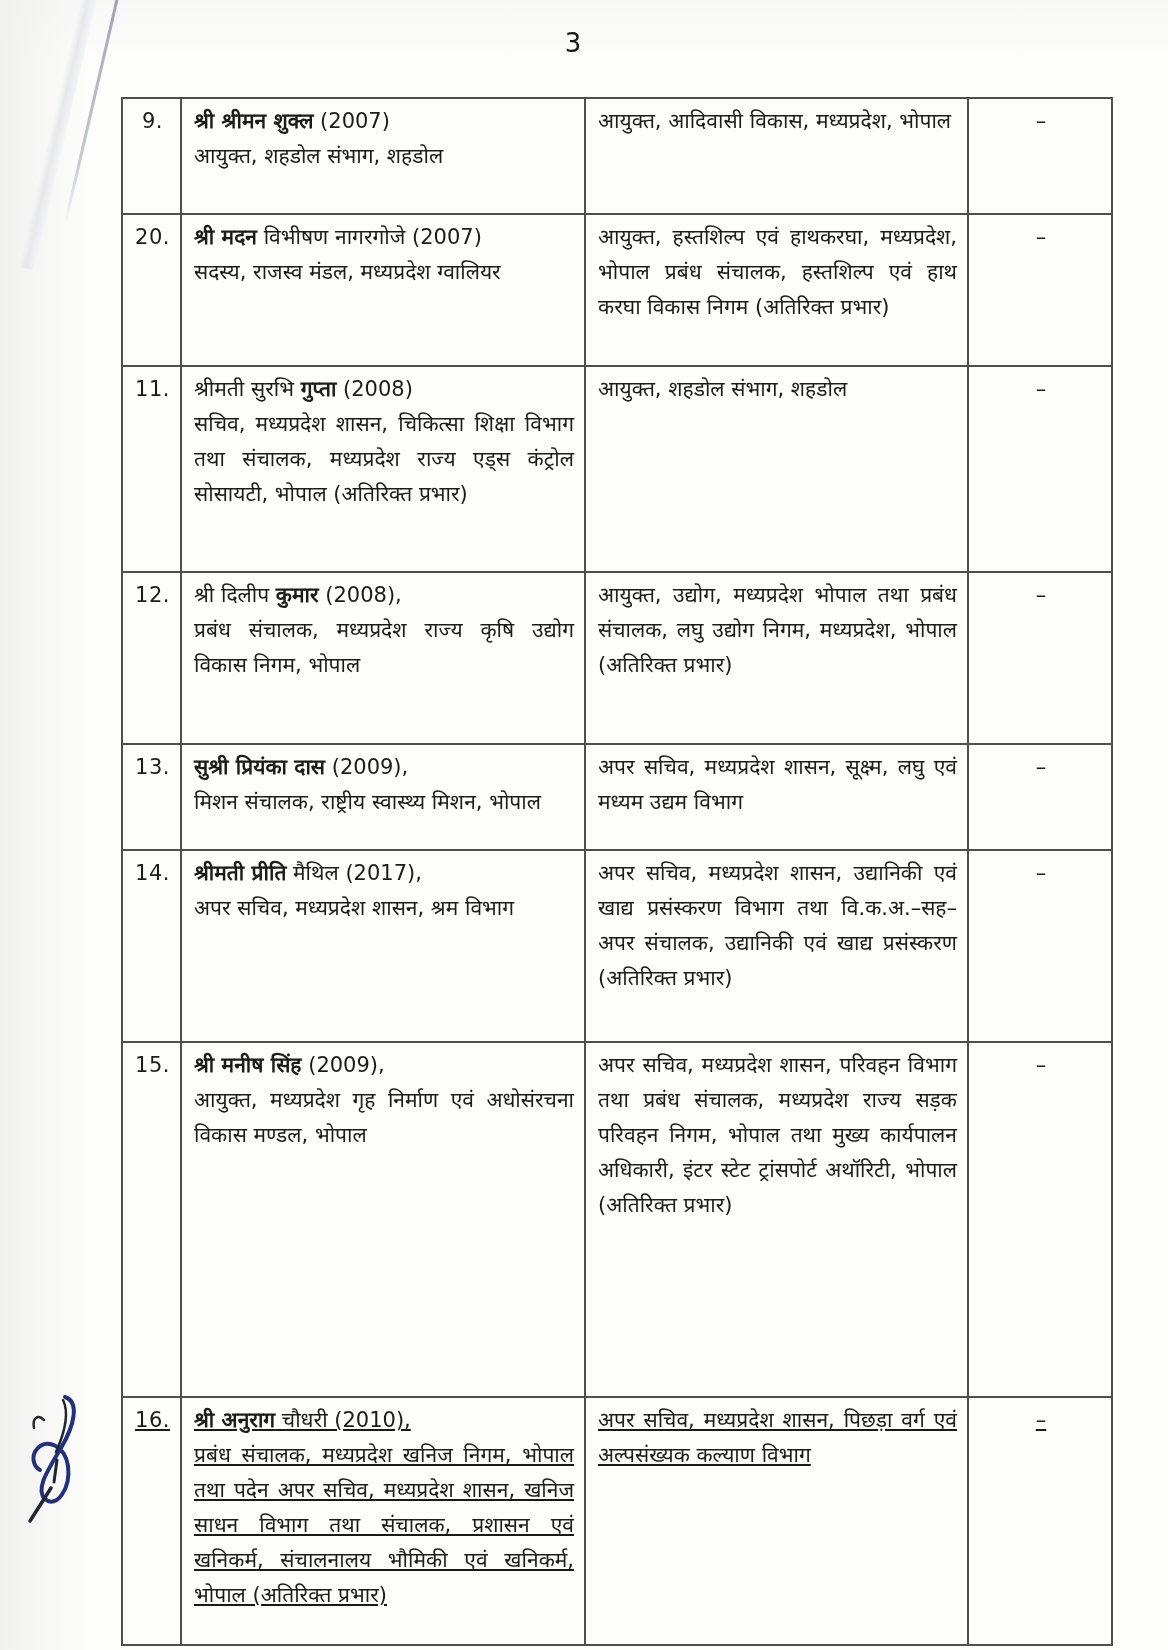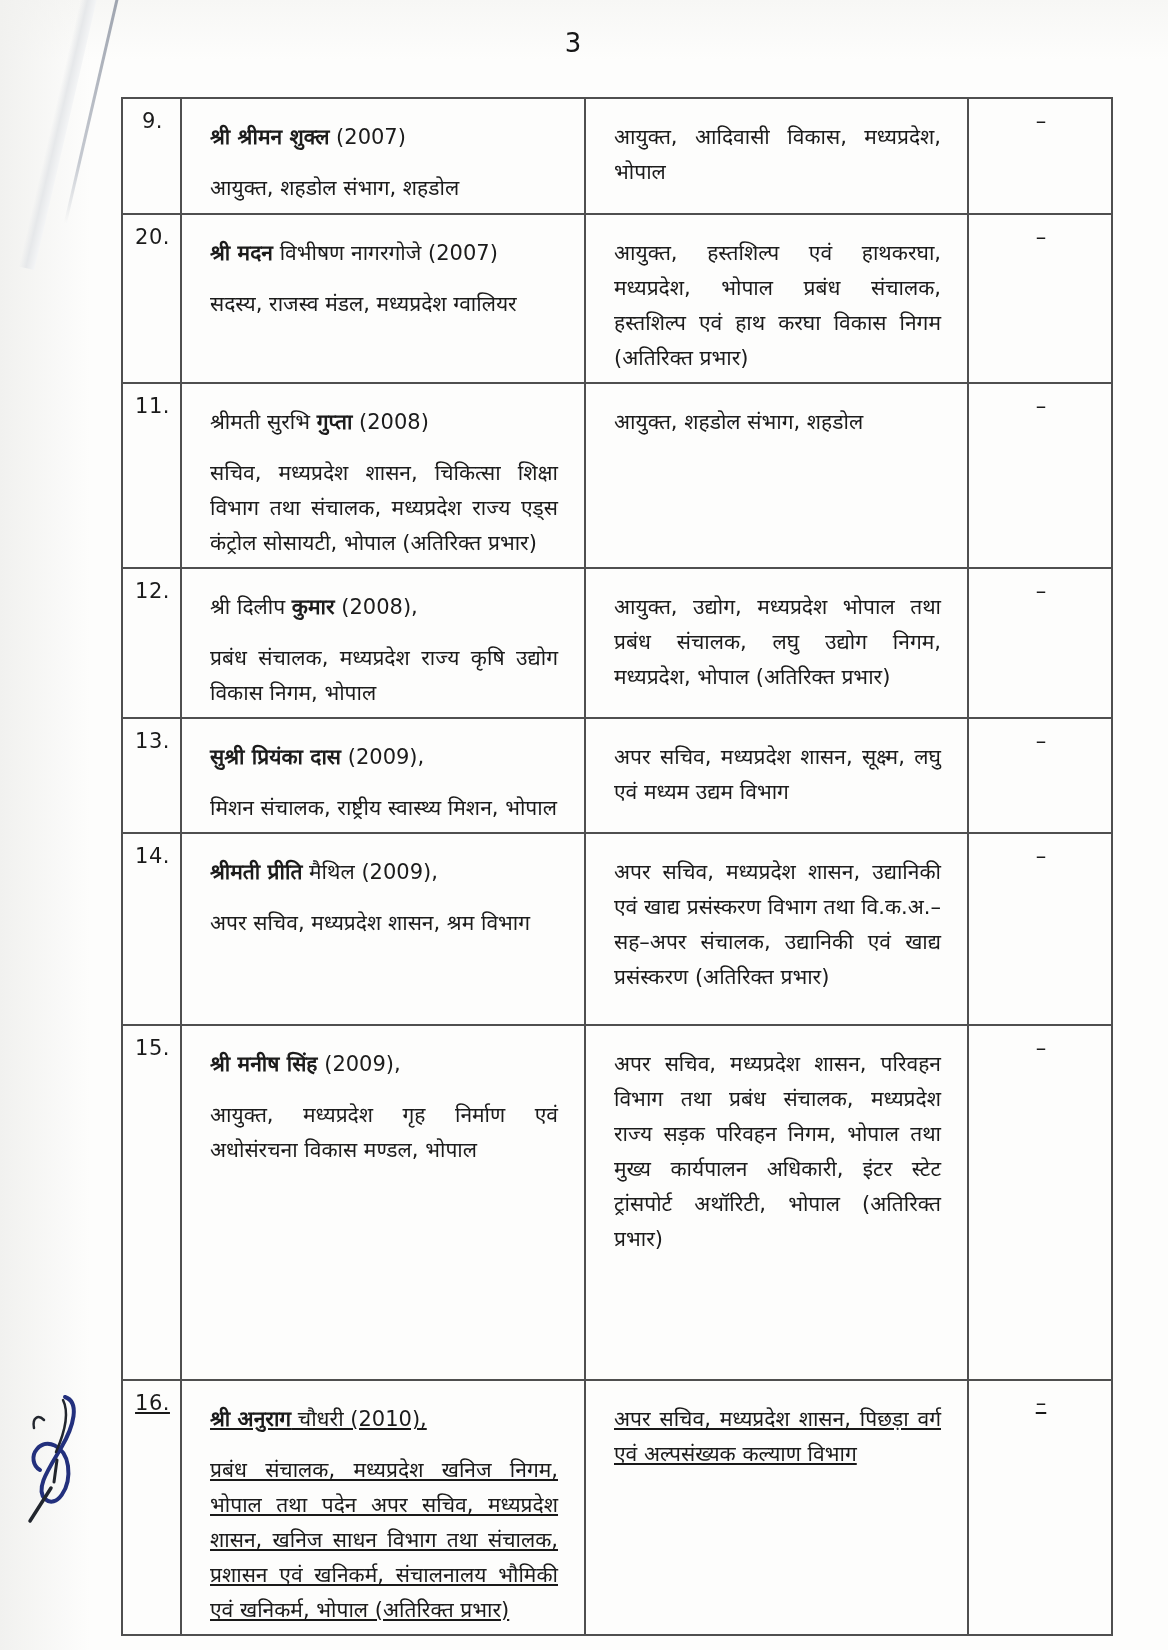--- a/index.html
+++ b/index.html
@@ -56,29 +56,29 @@
   }
   td.c-sno{
     text-align:center;
     padding:7px 4px 0 2px;
     font-size:20px;
     letter-spacing:.5px;
   }
   td.c-officer{padding-left:16px;}
   td.c-posting{padding-left:14px;padding-right:12px;}
   td.c-remark{text-align:center;padding-top:6px;font-size:22px;}
-  p.cellline{margin:16px;text-align:justify;}
+  p.cellline{margin:0;text-align:justify;}
   p.cellline:last-child{margin-bottom:0;}
   .b{font-weight:bold;}
   .reg{font-weight:normal;}
   
   tr.r0{height:116px;}
   tr.r1{height:152px;}
-  tr.r2{height:179px;}
-  tr.r3{height:119px;}
+  tr.r2{height:206px;}
+  tr.r3{height:172px;}
   tr.r4{height:106px;padding-left:40px;}
   tr.r5{height:192px;}
   tr.r6{height:355px;}
   tr.r7{height:248px;text-decoration:underline;}
   .signature{
     position:absolute;left:20px;top:1390px;width:66px;height:138px;
   }
 </style>
 </head>
 <body>
@@ -155,21 +155,21 @@
         </td>
         <td class="c-posting">
             <p class="cellline">अपर सचिव, मध्यप्रदेश शासन, सूक्ष्म, लघु एवं मध्यम उद्यम विभाग</p>
           </td>
         <td class="c-remark"><span>–</span></td>
       </tr>
 
       <tr class="r5">
         <td class="c-sno"><span>14.</span></td>
         <td class="c-officer">
-          <p class="cellline"><span class="reg"></span><span class="b">श्रीमती प्रीति</span><span class="reg"> मैथिल (2009),</span></p>
+          <p class="cellline"><span class="reg"></span><span class="b">श्रीमती प्रीति</span><span class="reg"> मैथिल (2017),</span></p>
           <p class="cellline">अपर सचिव, मध्यप्रदेश शासन, श्रम विभाग</p>
         </td>
         <td class="c-posting">
             <p class="cellline">अपर सचिव, मध्यप्रदेश शासन, उद्यानिकी एवं खाद्य प्रसंस्करण विभाग तथा वि.क.अ.–सह–अपर संचालक, उद्यानिकी एवं खाद्य प्रसंस्करण (अतिरिक्त प्रभार)</p>
           </td>
         <td class="c-remark"><span>–</span></td>
       </tr>
 
       <tr class="r6">
         <td class="c-sno"><span>15.</span></td>

